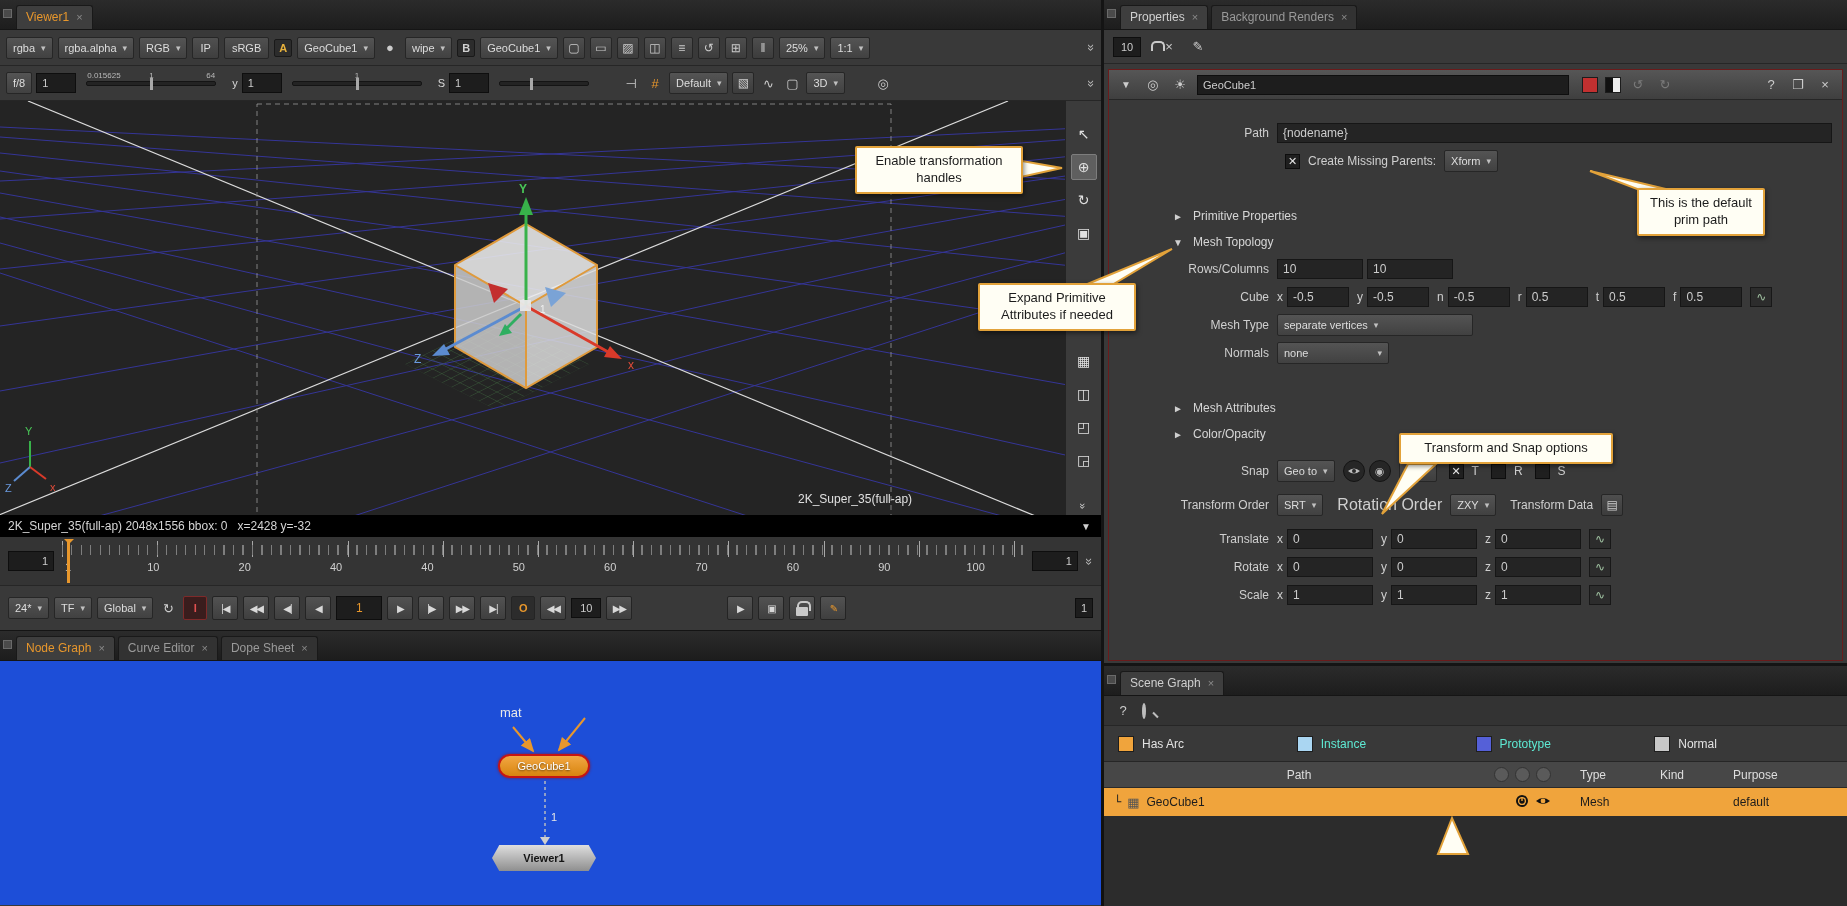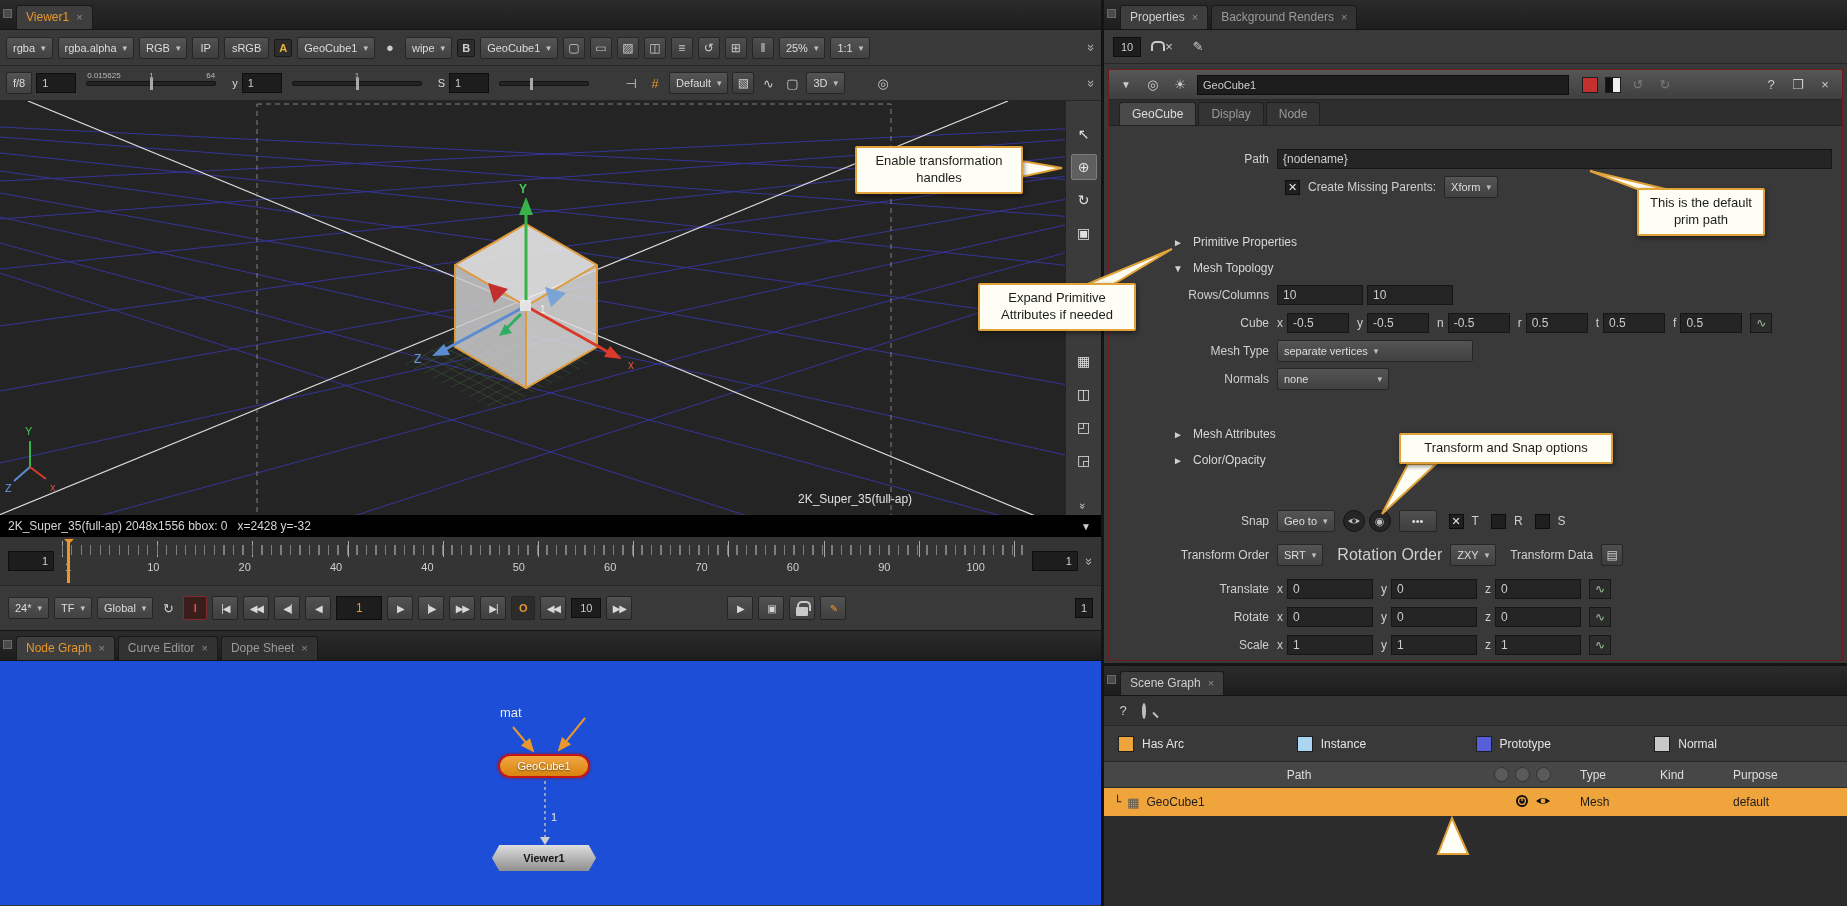--- a/index.html
+++ b/index.html
@@ -84,29 +84,29 @@
 .frow{display:flex;align-items:center;height:26px;margin-bottom:2px;padding-right:10px}
 .flabel{width:168px;text-align:right;padding-right:8px;color:#cfcfcf;font-size:12px;flex:none}
 .fin{height:20px;background:#242424;border:1px solid #161616;color:#ccc;display:inline-flex;align-items:center;padding:0 5px;font-size:12px}
 .axlab{color:#cfcfcf;margin:0 4px 0 8px;font-size:12px}
 .axlab.first{margin-left:0}
 .section{display:flex;align-items:center;height:24px;margin-bottom:2px;padding-left:64px;gap:8px;color:#d6d6d6;font-size:12px}
 .tri{color:#cfcfcf;font-size:10px;width:12px}
 .cb{width:15px;height:15px;background:#1f1f1f;border:1px solid #0d0d0d;display:inline-flex;align-items:center;justify-content:center;color:#e6e6e6;font-size:11px;flex:none}
 .roundbtn{width:22px;height:22px;border-radius:50%;background:#262626;border:1px solid #141414;display:inline-flex;align-items:center;justify-content:center;color:#bdbdbd}
 .curvebtn{width:22px;height:20px;background:#2c2c2c;border:1px solid #181818;display:inline-flex;align-items:center;justify-content:center;color:#9fc0a0;font-size:12px;margin-left:8px}
-.mt30{margin-top:30px}.mt26{margin-top:36px}.mt8{margin-top:8px}
+.mt30{margin-top:30px}.mt26{margin-top:12px}.mt8{margin-top:8px}
 
 #sg-search{height:30px;background:#333;display:flex;align-items:center;gap:9px;padding:0 9px;border-bottom:1px solid #262626}
 #sg-legend{height:36px;background:#393939;display:flex;align-items:center;padding:0 14px;border-bottom:1px solid #262626}
 .lgitem{display:flex;align-items:center;gap:8px;width:188px}
 .lgswatch{width:16px;height:16px;border:1px solid #1e1e1e;flex:none}
 .lg0{background:#f0a43c}.lg1{background:#aad6f2}.lg2{background:#5560d8}.lg3{background:#c8c8c8}
 .lgtext{color:#e2e2e2;font-size:12px}
-.lgtext.blue{color:#e5e5e5}
+.lgtext.blue{color:#5eead4}
 #sg-header{height:26px;background:#474747;display:flex;align-items:center;font-size:12px;color:#dedede;border-bottom:1px solid #2a2a2a}
 .col-path{width:390px;text-align:center}
 .col-icons{width:86px;display:flex;gap:6px;align-items:center}
 .col-type{width:80px}.col-kind{width:73px}.col-purpose{width:90px}
 .hicon{width:15px;height:15px;border-radius:50%;background:#5a5a5a;border:1px solid #333;display:inline-flex;align-items:center;justify-content:center;font-size:9px;color:#2e2e2e}
 #sg-row{height:28px;background:#f0a43c;display:flex;align-items:center;color:#1c1c1c;font-size:12px}
 #sg-row .tree{font-family:"DejaVu Sans Mono",monospace;margin:0 6px 0 10px;color:#222}
 #sg-row .cubeic{color:#555;margin-right:7px;font-size:13px}
 #sg-rest{height:90px;background:#2c2c2c}
 
@@ -431,25 +431,20 @@
         <span class="flaticon">☀</span>
         <div class="inp" id="np-name">GeoCube1</div>
         <span class="swatch red" style="margin-left:6px"></span>
         <span class="swatch bw"></span>
         <span class="flaticon" style="color:#7a7a7a">↺</span>
         <span class="flaticon" style="color:#7a7a7a">↻</span>
         <span class="flaticon" style="margin-left:auto">?</span>
         <span class="flaticon">❐</span>
         <span class="flaticon">×</span>
       </div>
-      <div id="np-tabs">
-        <div class="ntab active">GeoCube</div>
-        <div class="ntab">Display</div>
-        <div class="ntab">Node</div>
-      </div>
 
       <div id="np-form">
         <div class="frow">
           <div class="flabel">Path</div>
           <div class="fin" style="flex:1">{nodename}</div>
         </div>
         <div class="frow">
           <div style="width:176px"></div>
           <span class="cb">✕</span>
           <span style="margin:0 8px;color:#cfcfcf;font-size:12px">Create Missing Parents:</span>

